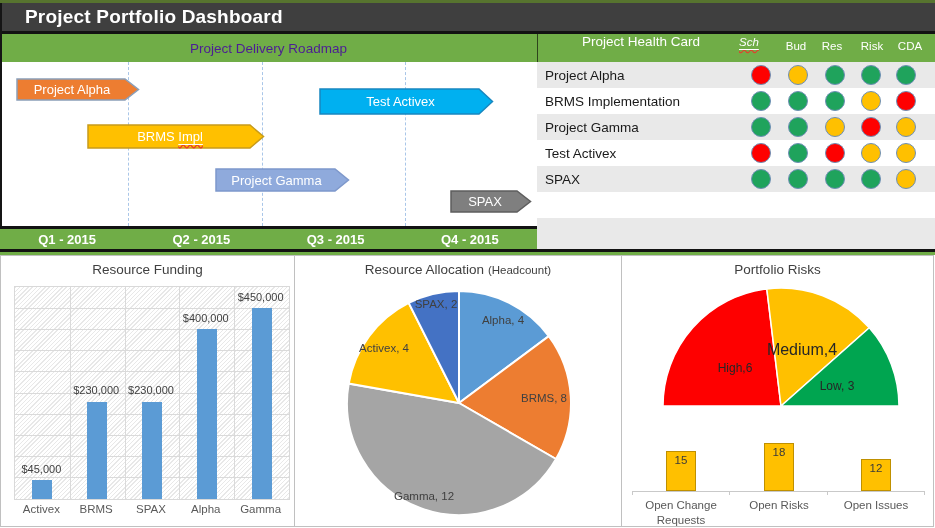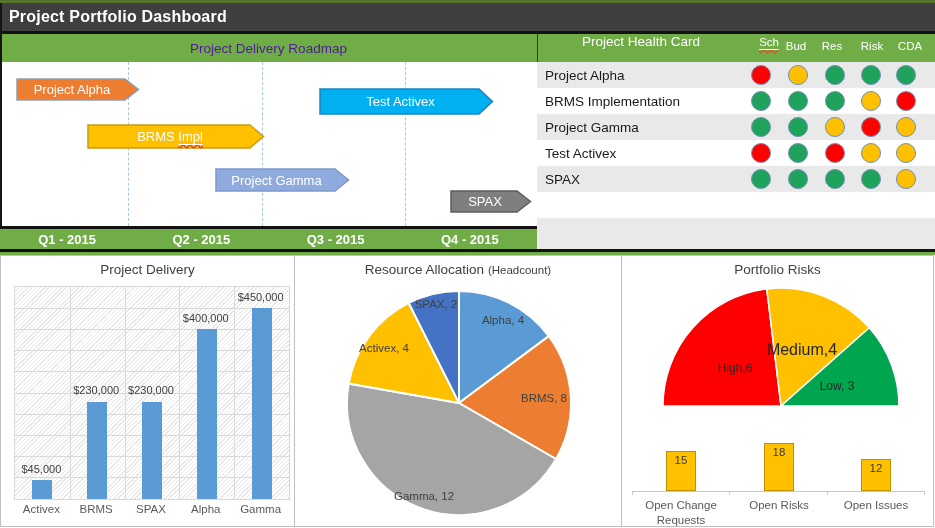--- a/index.html
+++ b/index.html
@@ -3,21 +3,21 @@
 <meta charset="utf-8">
 <style>
   html,body{margin:0;padding:0;background:#fff;}
   .stage{position:relative;width:935px;height:528px;background:#fff;overflow:hidden;
          font-family:"Liberation Sans",sans-serif;}
   .abs{position:absolute;}
   
   .topline{left:0;top:0;width:935px;height:3px;background:#57742F;}
   .leftline{left:0;top:3px;width:2px;height:59px;background:#151515;}
   .titlebar{left:0;top:3px;width:935px;height:28px;background:#3F3F3F;display:flex;align-items:center;}
-  .titlebar span{color:#fff;font-size:16px;font-weight:bold;padding-left:9px;letter-spacing:.2px;}
+  .titlebar span{color:#fff;font-size:19px;font-weight:bold;padding-left:25px;letter-spacing:.2px;}
   .blacksep{left:0;top:31px;width:935px;height:3px;background:#121212;}
   .greenbar{left:0;top:34px;width:935px;height:28px;background:#70AD47;}
   .gb-left{position:absolute;left:0;top:0;width:537px;height:28px;display:flex;align-items:center;justify-content:center;color:#4c1d95;font-size:13.5px;}
   .gb-div{position:absolute;left:537px;top:0;width:1px;height:28px;background:#2E441C;}
   .gb-right{position:absolute;left:538px;top:0;width:397px;height:28px;color:#fff;font-size:13.5px;}
   .hc-title{position:absolute;left:0;top:0;width:206px;height:28px;display:flex;align-items:flex-start;justify-content:center;}
   .hc-cols{position:absolute;left:0;top:0;width:100%;height:28px;font-size:11.5px;}
   .hc-cols span.colhead{position:absolute;top:6px;}
   
   .wavy-outer{text-decoration-line:underline;text-decoration-style:wavy;text-decoration-color:#E8392B;text-underline-offset:3px;}
@@ -54,21 +54,21 @@
   <div class="abs greenbar">
     <div class="gb-left">
       <span>Project Delivery Roadmap</span>
     </div>
     <div class="gb-div"></div>
     <div class="gb-right">
       <div class="hc-title">
         <span>Project Health Card</span>
       </div>
       <div class="hc-cols">
-          <span class="colhead" style="left: 201px; width: 40px; text-align: right; position: absolute; top: 2px;"><span class="wavy-outer"><span class="wavy-inner">Sch</span></span></span>
+          <span class="colhead" style="left: 201px; width: 40px; text-align: left; position: absolute; top: 2px; font-style: italic;"><span class="wavy-outer"><span class="wavy-inner">Sch</span></span></span>
           <span class="colhead" style="left: 238px; width: 40px; text-align: center; position: absolute; top: 6px;">Bud</span>
           <span class="colhead" style="left: 274px; width: 40px; text-align: center; position: absolute; top: 6px;">Res</span>
           <span class="colhead" style="left: 314px; width: 40px; text-align: center; position: absolute; top: 6px;">Risk</span>
           <span class="colhead" style="left: 352px; width: 40px; text-align: center; position: absolute; top: 6px;">CDA</span>
         </div>
     </div>
   </div>
 
   <div class="abs roadmap">
       <div style="position: absolute; left: 126px; top: 0px; width: 0px; height: 100%; border-left: 1px dashed rgb(169, 198, 232);"></div>
@@ -156,21 +156,21 @@
         <div style="position: absolute; left: 251px; top: 3px; width: 20px; height: 20px; border-radius: 50%; box-sizing: border-box; background: rgb(31, 163, 92); border: 1.5px solid rgb(110, 143, 181);"></div>
         <div style="position: absolute; left: 288px; top: 3px; width: 20px; height: 20px; border-radius: 50%; box-sizing: border-box; background: rgb(31, 163, 92); border: 1.5px solid rgb(110, 143, 181);"></div>
         <div style="position: absolute; left: 324px; top: 3px; width: 20px; height: 20px; border-radius: 50%; box-sizing: border-box; background: rgb(31, 163, 92); border: 1.5px solid rgb(110, 143, 181);"></div>
         <div style="position: absolute; left: 359px; top: 3px; width: 20px; height: 20px; border-radius: 50%; box-sizing: border-box; background: rgb(255, 192, 0); border: 1.5px solid rgb(110, 143, 181);"></div>
       </div>
       <div style="position: relative; height: 26px; background: rgb(255, 255, 255);"></div>
       <div style="position: relative; height: 31px; background: rgb(233, 233, 233);"></div>
     </div>
 
   <div class="panel p1">
-    <div class="ctitle">Project Delivery</div>
+    <div class="ctitle">Resource Funding</div>
     <div class="plot">
         <div class="gl" style="left: 0px; top: 20.7px; width: 100%; height: 1px; position: absolute;"></div>
         <div class="gl" style="left: 0px; top: 41.9px; width: 100%; height: 1px; position: absolute;"></div>
         <div class="gl" style="left: 0px; top: 63.1px; width: 100%; height: 1px; position: absolute;"></div>
         <div class="gl" style="left: 0px; top: 84.3px; width: 100%; height: 1px; position: absolute;"></div>
         <div class="gl" style="left: 0px; top: 105.5px; width: 100%; height: 1px; position: absolute;"></div>
         <div class="gl" style="left: 0px; top: 126.7px; width: 100%; height: 1px; position: absolute;"></div>
         <div class="gl" style="left: 0px; top: 147.9px; width: 100%; height: 1px; position: absolute;"></div>
         <div class="gl" style="left: 0px; top: 169.1px; width: 100%; height: 1px; position: absolute;"></div>
         <div class="gl" style="left: 0px; top: 190.3px; width: 100%; height: 1px; position: absolute;"></div>

